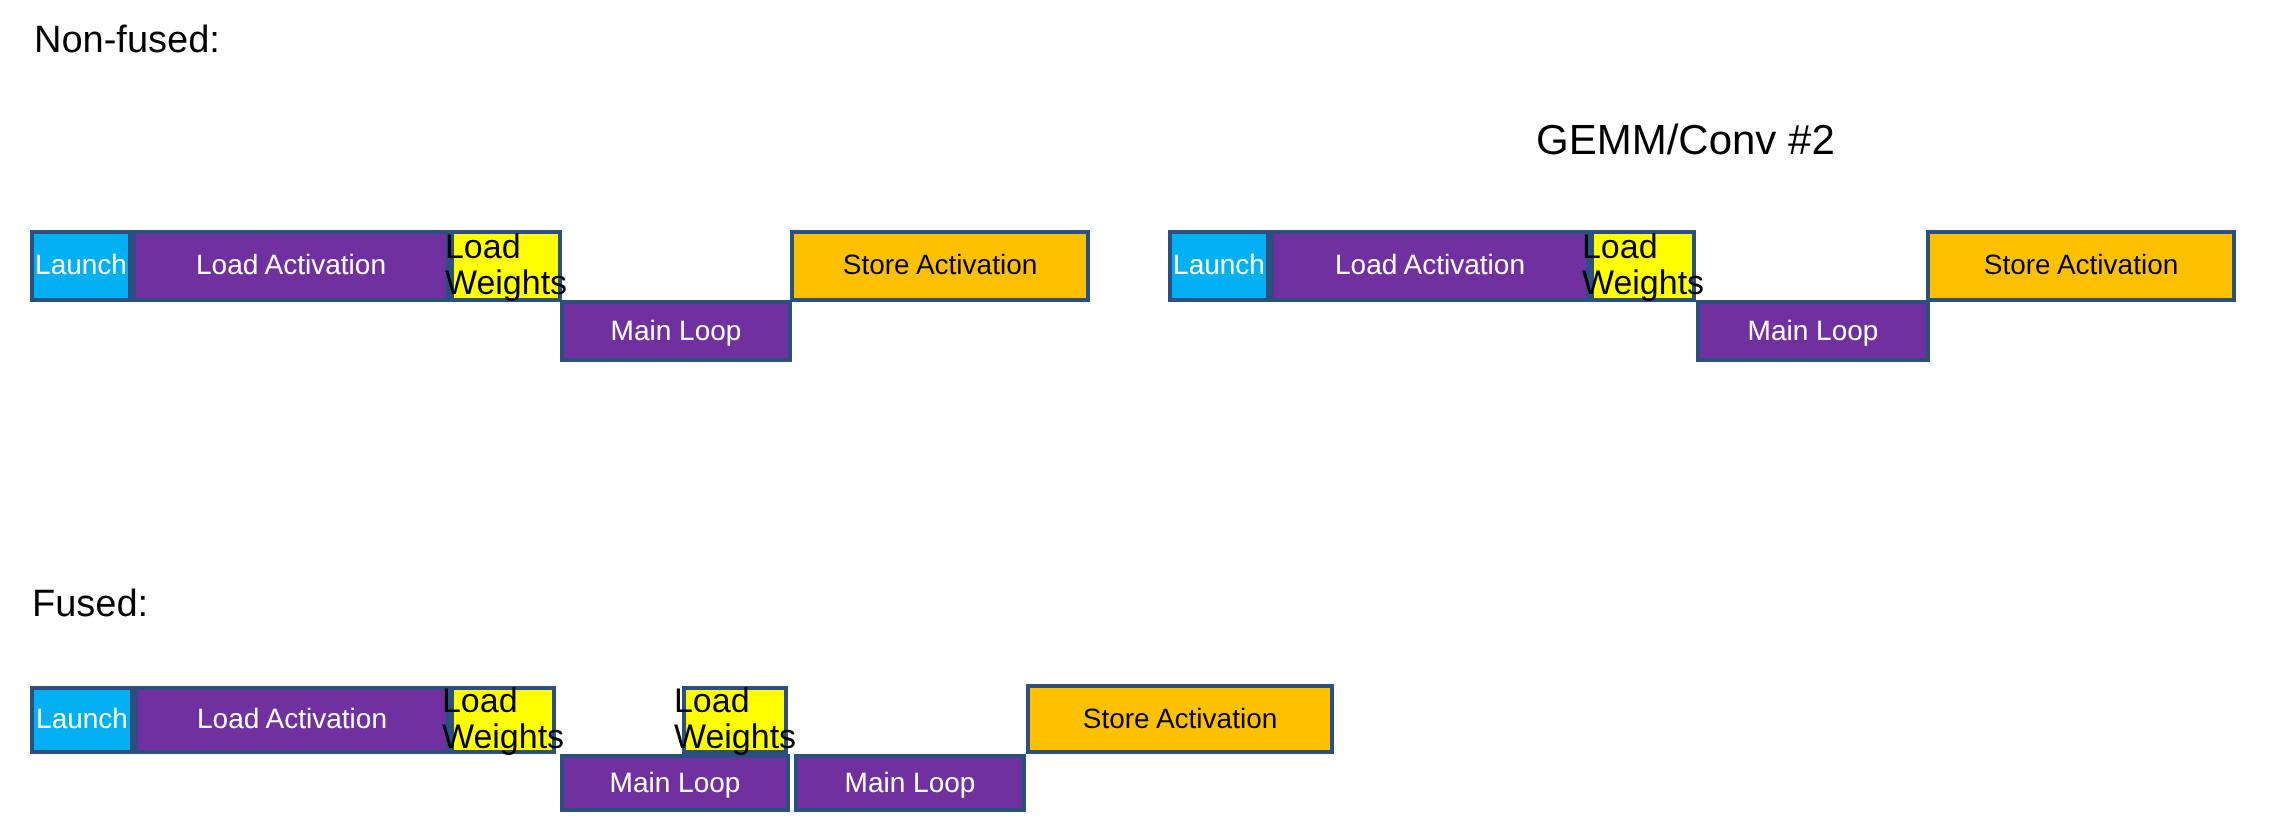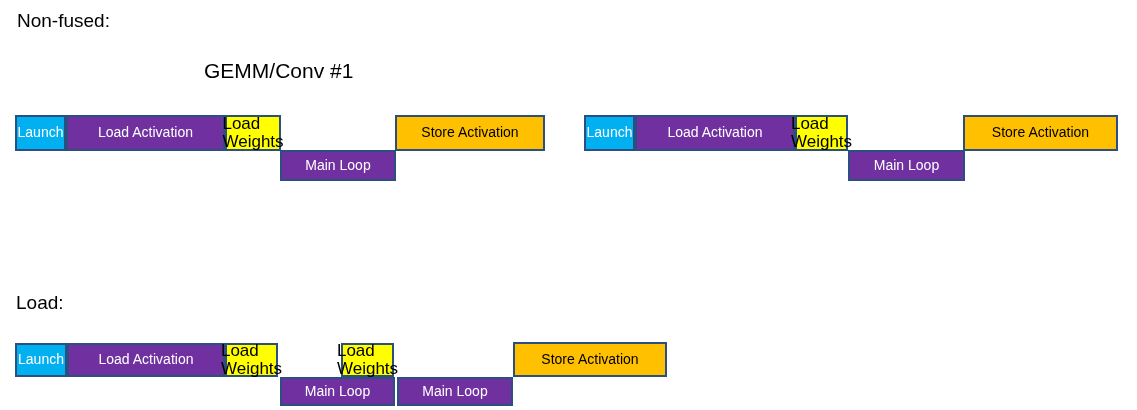--- a/index.html
+++ b/index.html
@@ -51,24 +51,24 @@
     white-space:normal;
     word-spacing:999px; 
   }
 </style>
 </head>
 <body>
 
 <div id="canvas">
   <div id="label-nonfused" class="section-label">Non-fused:</div>
 
-  <div id="title-gemm1" class="group-title">GEMM/Conv #1</div>
 
+  <div id="title-gemm2" class="group-title">GEMM/Conv #2</div>
 
-  <div id="label-fused" class="section-label">Load:</div>
+  <div id="label-fused" class="section-label">Fused:</div>
 
   <div id="blocks-layer">
       <div class="block" style="left: 15px; top: 115px; width: 51px; height: 36px; background: rgb(0, 176, 240); color: rgb(255, 255, 255);">Launch</div>
       <div class="block" style="left: 66px; top: 115px; width: 159px; height: 36px; background: rgb(112, 48, 160); color: rgb(255, 255, 255);">Load Activation</div>
       <div class="block two-line" style="left: 225px; top: 115px; width: 56px; height: 36px; background: rgb(255, 255, 0); color: rgb(0, 0, 0);">Load Weights</div>
       <div class="block" style="left: 280px; top: 150px; width: 116px; height: 31px; background: rgb(112, 48, 160); color: rgb(255, 255, 255);">Main Loop</div>
       <div class="block" style="left: 395px; top: 115px; width: 150px; height: 36px; background: rgb(255, 192, 0); color: rgb(0, 0, 0);">Store Activation</div>
       <div class="block" style="left: 584px; top: 115px; width: 51px; height: 36px; background: rgb(0, 176, 240); color: rgb(255, 255, 255);">Launch</div>
       <div class="block" style="left: 635px; top: 115px; width: 160px; height: 36px; background: rgb(112, 48, 160); color: rgb(255, 255, 255);">Load Activation</div>
       <div class="block two-line" style="left: 795px; top: 115px; width: 53px; height: 36px; background: rgb(255, 255, 0); color: rgb(0, 0, 0);">Load Weights</div>

